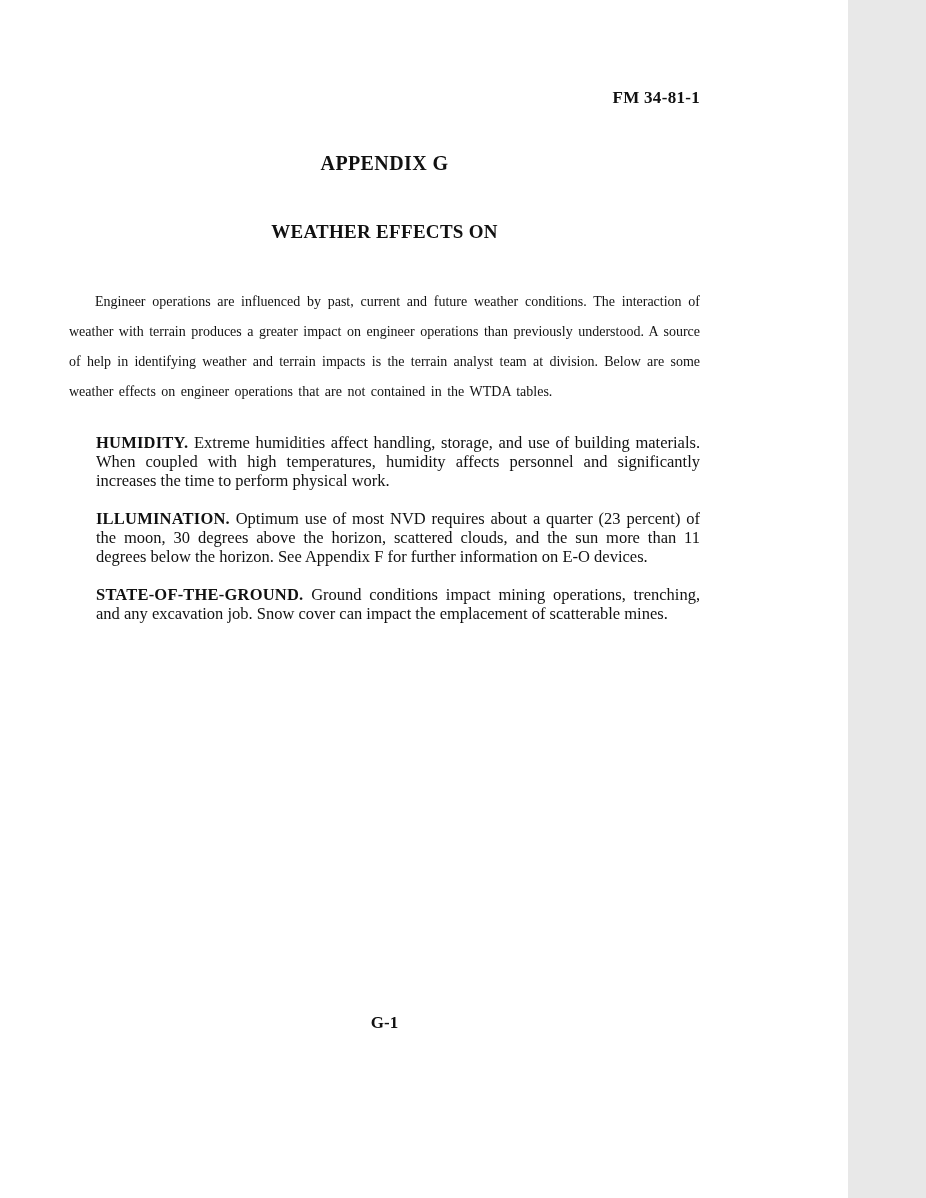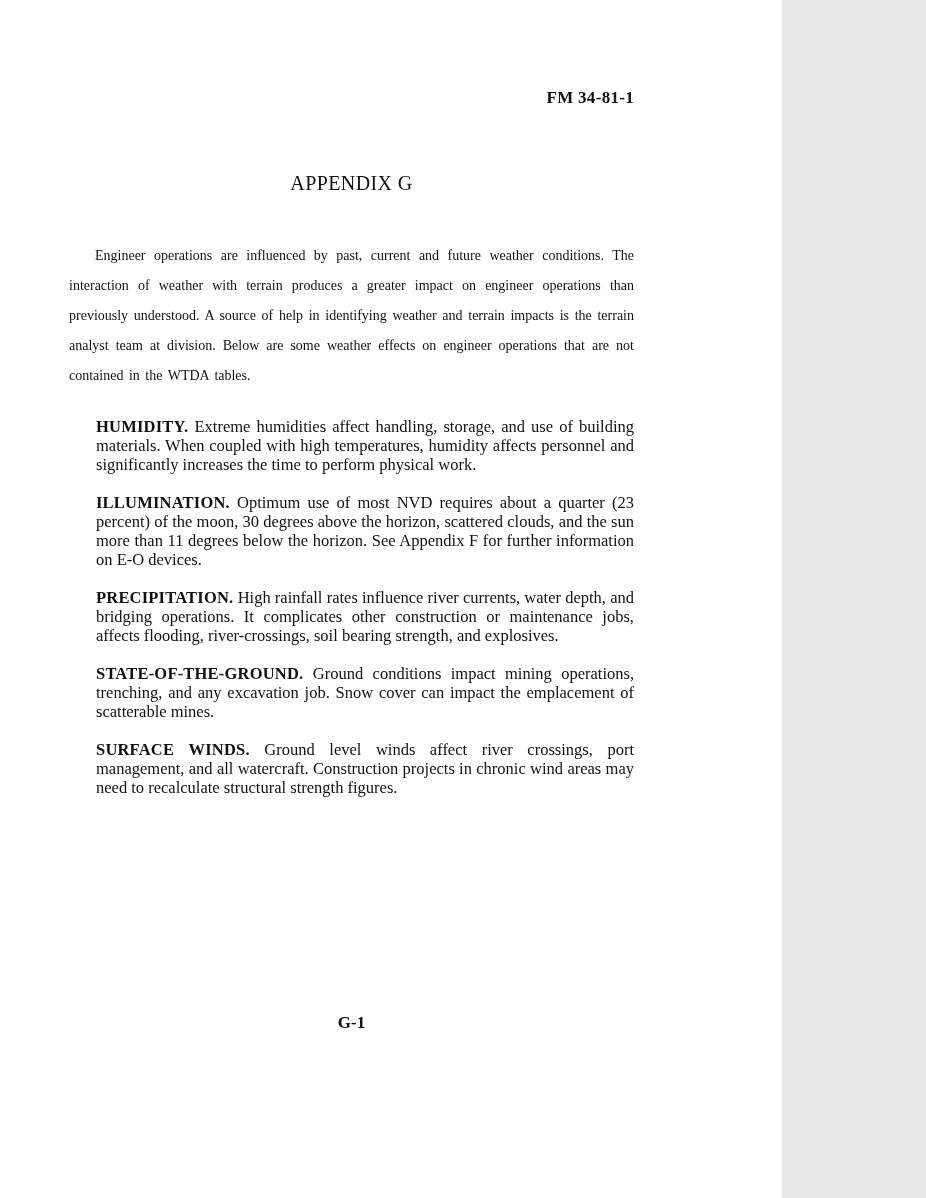--- a/index.html
+++ b/index.html
@@ -2,42 +2,42 @@
 <html><head>
 <meta charset="utf-8">
 <style>
   html, body {
     margin: 0;
     padding: 0;
     background: #e8e8e8;
   }
   .page {
     position: relative;
-    width: 782px;
+    width: 848px;
     height: 1198px;
     background: #ffffff;
     font-family: "Liberation Serif", "DejaVu Serif", serif;
     color: #111111;
     box-sizing: border-box;
     padding: 88px 148px 0 69px;
     overflow: hidden;
   }
   .doc-number {
     text-align: right;
     font-weight: bold;
     font-size: 17px;
     line-height: 20px;
     letter-spacing: 0.3px;
   }
   .appendix-title {
     text-align: center;
-    font-weight: normal;
+    font-weight: bold;
     font-size: 20px;
     line-height: 23px;
-    margin-top: 64px;
+    margin-top: 44px;
     letter-spacing: 0.4px;
   }
   .chapter-title {
     text-align: center;
     font-weight: bold;
     font-size: 19px;
     line-height: 22px;
     margin-top: 46px;
     letter-spacing: 0.3px;
   }
@@ -75,27 +75,26 @@
 </head>
 <body>
 
 <div class="page">
 
   <div class="doc-number">FM 34-81-1</div>
 
   <div class="appendix-title">APPENDIX G</div>
 
   <div class="chapter-title">
+    <div>WEATHER EFFECTS ON</div>
   </div>
 
   <p class="intro">Engineer operations are influenced by past, current and future weather conditions. The interaction of weather with terrain produces a greater impact on engineer operations than previously understood.  A source of help in identifying weather and terrain impacts is the terrain analyst team at division. Below are some weather effects on engineer operations that are not contained in the WTDA tables.</p>
 
   <div class="entries">
     <p class="entry"><b>HUMIDITY.</b> <span>Extreme humidities affect handling, storage, and use of building materials. When coupled with high temperatures, humidity affects personnel and significantly increases the time to perform physical work.</span></p>
     <p class="entry"><b>ILLUMINATION.</b> <span>Optimum use of most NVD requires about a quarter (23 percent) of the moon, 30 degrees above the horizon, scattered clouds, and the sun more than 11 degrees below the horizon. See Appendix F for further information on E-O devices.</span></p>
-    <p class="entry"><b>PRECIPITATION.</b> <span>High rainfall rates influence river currents, water depth, and bridging operations. It complicates other construction or maintenance jobs, affects flooding, river-crossings, soil bearing strength, and explosives.</span></p>
     <p class="entry"><b>STATE-OF-THE-GROUND.</b> <span>Ground conditions impact mining operations, trenching, and any excavation job. Snow cover can impact the emplacement of scatterable mines.</span></p>
-    <p class="entry"><b>SURFACE WINDS.</b> <span>Ground level winds affect river crossings, port management, and all watercraft. Construction projects in chronic wind areas may need to recalculate structural strength figures.</span></p>
   </div>
 
   <div class="page-number">G-1</div>
 
 </div>
 
 </body></html>

